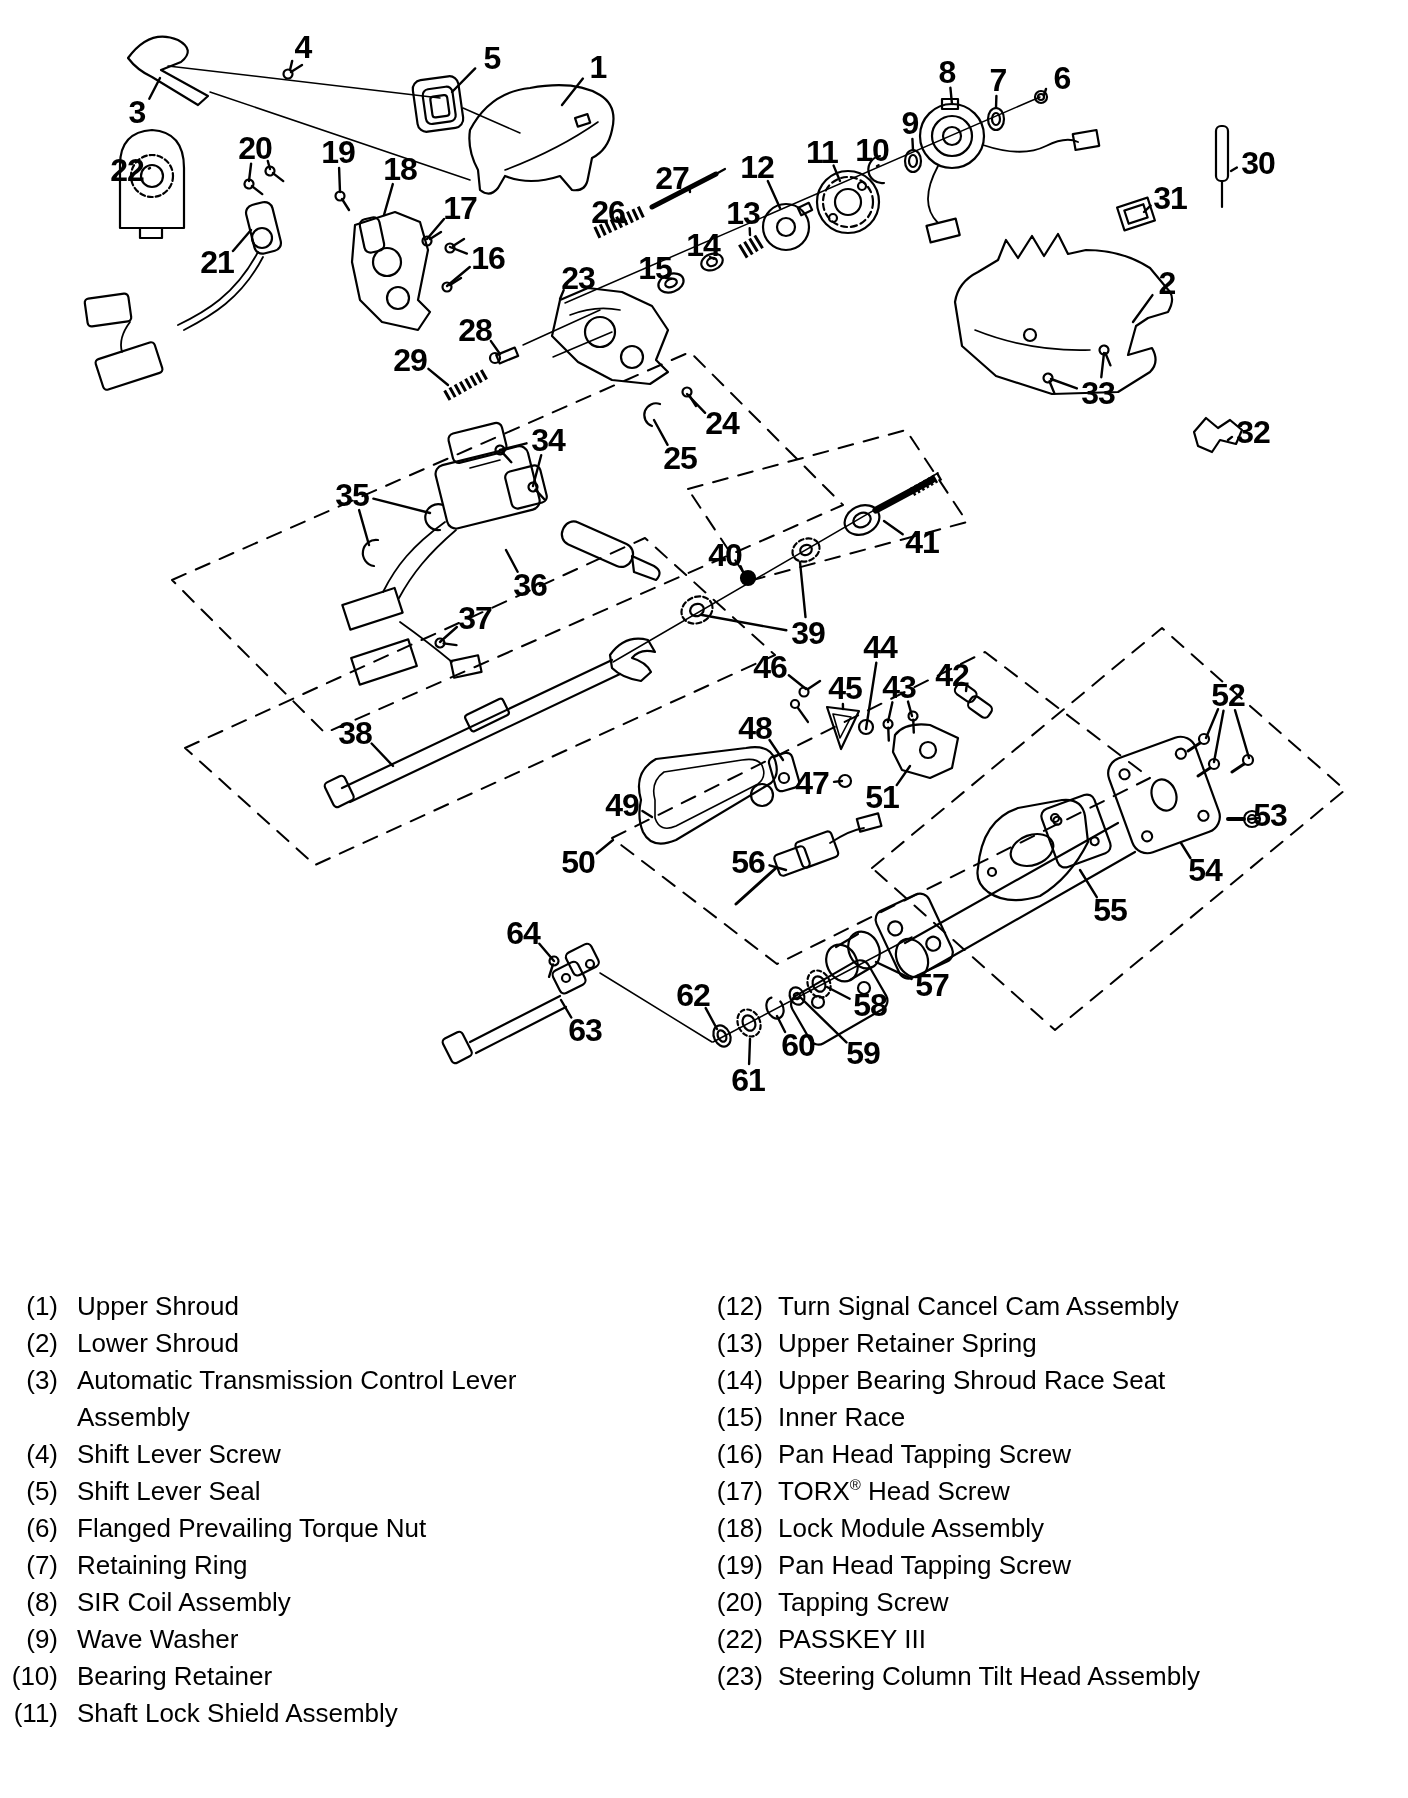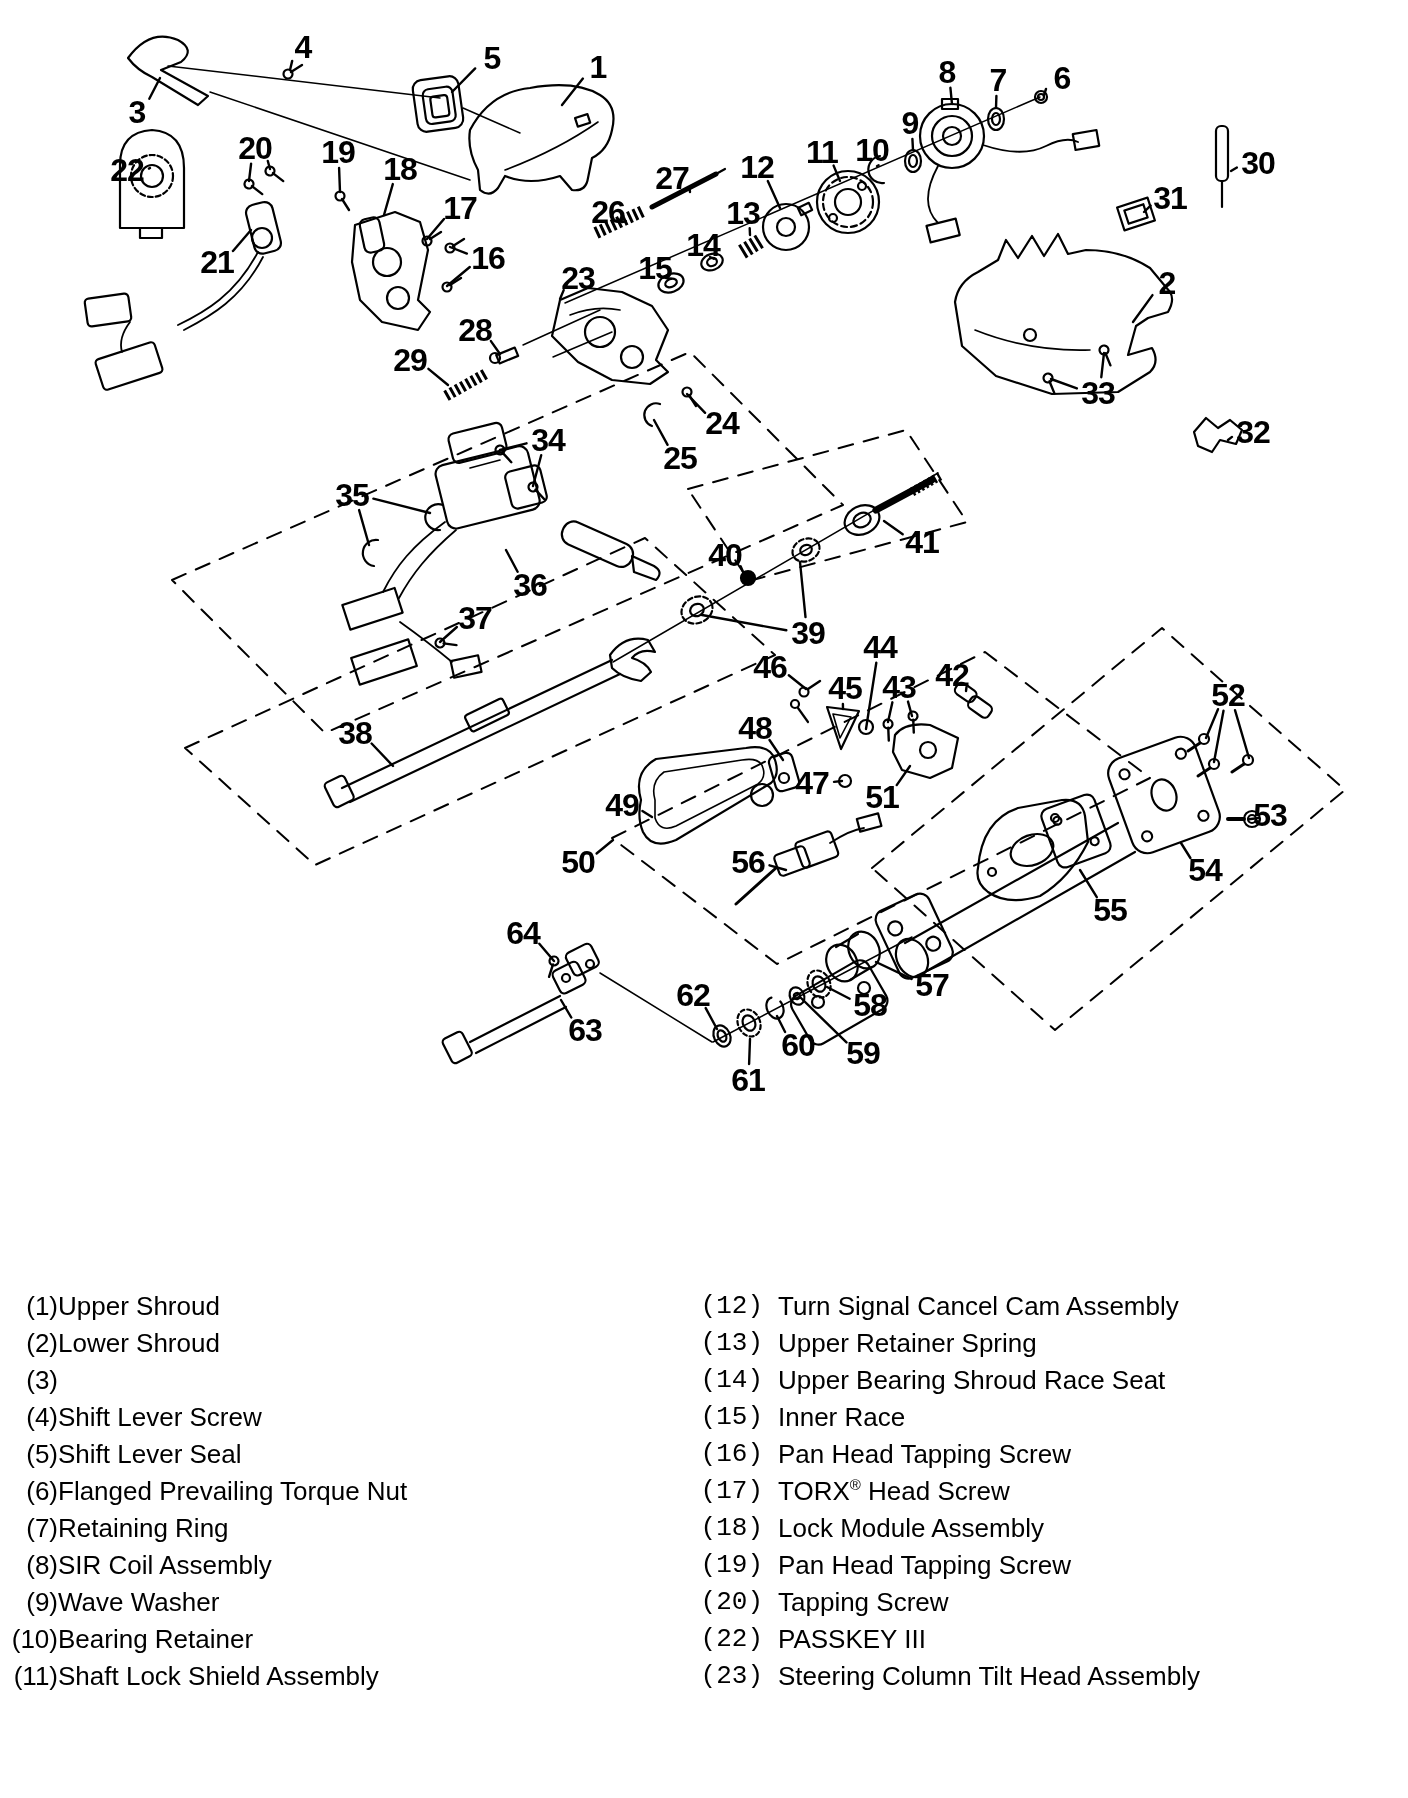--- a/index.html
+++ b/index.html
@@ -9,22 +9,22 @@
   .callout{font-family:"Liberation Sans",sans-serif;font-weight:900;font-size:32px;letter-spacing:-1px;
            text-anchor:middle;fill:#000;}
   .leader{stroke:#000;stroke-width:2.4;stroke-linecap:round;}
   
   .plist{position:absolute;font-size:26px;line-height:37px;}
   #plist-left{left:0px;top:1288px;width:645px;}
   #plist-right{left:650px;top:1288px;width:758px;}
   .row{display:flex;align-items:flex-start;}
   .num{flex:0 0 auto;text-align:right;white-space:nowrap;}
   #plist-left .num{width:58px;}
-  #plist-right .num{width:113px;font-family:Liberation Mono, monospace;}
-  #plist-left .nm{max-width:505px;}
+  #plist-right .num{width:113px;}
+  #plist-left .nm{margin-left:19px;max-width:505px;}
   #plist-right .nm{margin-left:15px;max-width:600px;}
   .nm sup{font-size:15px;vertical-align:super;line-height:0;}
 </style>
 </head>
 <body>
 
 <div id="stage">
 
 <svg id="diagram" width="1408" height="1130" viewBox="0 0 1408 1130" xmlns="http://www.w3.org/2000/svg">
 
@@ -524,20 +524,21 @@
       <div class="row">
         <div class="num">(1)</div>
         <div class="nm">Upper Shroud</div>
       </div>
       <div class="row">
         <div class="num">(2)</div>
         <div class="nm">Lower Shroud</div>
       </div>
       <div class="row">
         <div class="num">(3)</div>
+        <div class="nm">Automatic Transmission Control Lever Assembly</div>
       </div>
       <div class="row">
         <div class="num">(4)</div>
         <div class="nm">Shift Lever Screw</div>
       </div>
       <div class="row">
         <div class="num">(5)</div>
         <div class="nm">Shift Lever Seal</div>
       </div>
       <div class="row">

